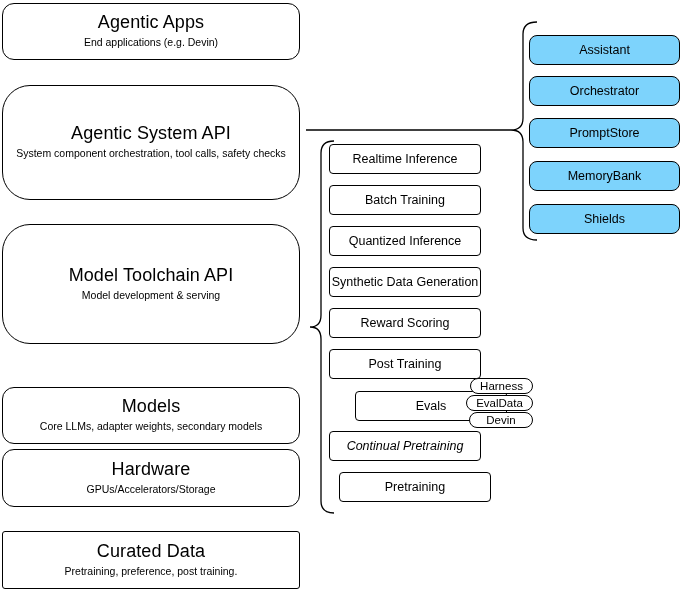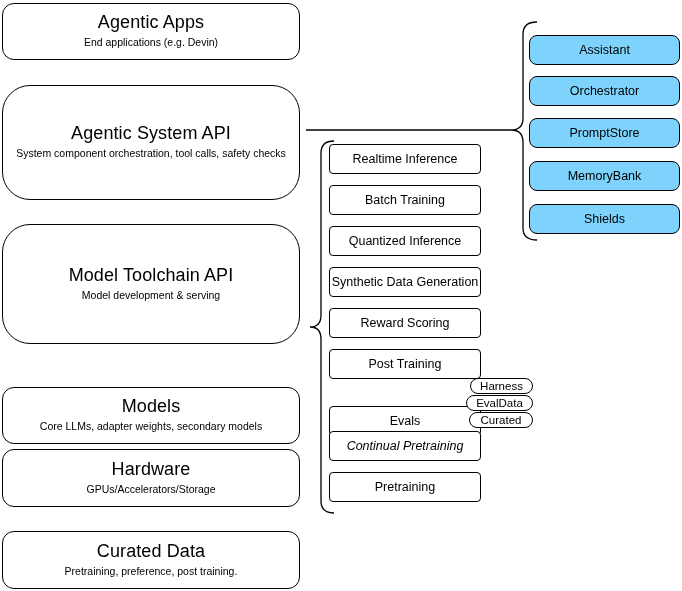--- a/index.html
+++ b/index.html
@@ -119,21 +119,21 @@
   <div class="bigbox" style="top:371px; height:57px; border-radius:12px;margin-top:16px;">
     <div class="title">Models</div>
     <div class="subtitle">Core LLMs, adapter weights, secondary models</div>
   </div>
 
   <div class="bigbox" style="top:449px; height:58px; border-radius:12px;">
     <div class="title">Hardware</div>
     <div class="subtitle">GPUs/Accelerators/Storage</div>
   </div>
 
-  <div class="bigbox" style="top:531px; height:58px; border-radius:12px;">
+  <div class="bigbox" style="top:531px; height:58px; border-radius:3px;">
     <div class="title">Curated Data</div>
     <div class="subtitle">Pretraining, preference, post training.</div>
   </div>
 
   <div class="midbox" style="top:144px;">
     <span>Realtime Inference</span>
   </div>
   <div class="midbox" style="top:185px;">
     <span>Batch Training</span>
   </div>
@@ -142,38 +142,38 @@
   </div>
   <div class="midbox" style="top:267px;">
     <span>Synthetic Data Generation</span>
   </div>
   <div class="midbox" style="top:308px;">
     <span>Reward Scoring</span>
   </div>
   <div class="midbox" style="top:349px;">
     <span>Post Training</span>
   </div>
-  <div class="midbox" style="top:406px;">
+  <div class="midbox" style="top:391px;margin-left:26px;">
     <span>Evals</span>
   </div>
   <div class="midbox" style="top:431px;font-style:italic;">
     <span>Continual Pretraining</span>
   </div>
-  <div class="midbox" style="top:472px;">
+  <div class="midbox" style="top:472px;margin-left:10px;">
     <span>Pretraining</span>
   </div>
 
   <div class="pill" style="top:378px; left:470px; width:63px;">
     <span>Harness</span>
   </div>
   <div class="pill" style="top:395px; left:466px; width:67px;">
     <span>EvalData</span>
   </div>
   <div class="pill" style="top:412px; left:469px; width:64px;">
-    <span>Curated</span>
+    <span>Devin</span>
   </div>
 
   <div class="rightbox" style="top:35px;">
     <span>Assistant</span>
   </div>
   <div class="rightbox" style="top:76px;justify-content:center;">
     <span>Orchestrator</span>
   </div>
   <div class="rightbox" style="top:118px;">
     <span>PromptStore</span>

